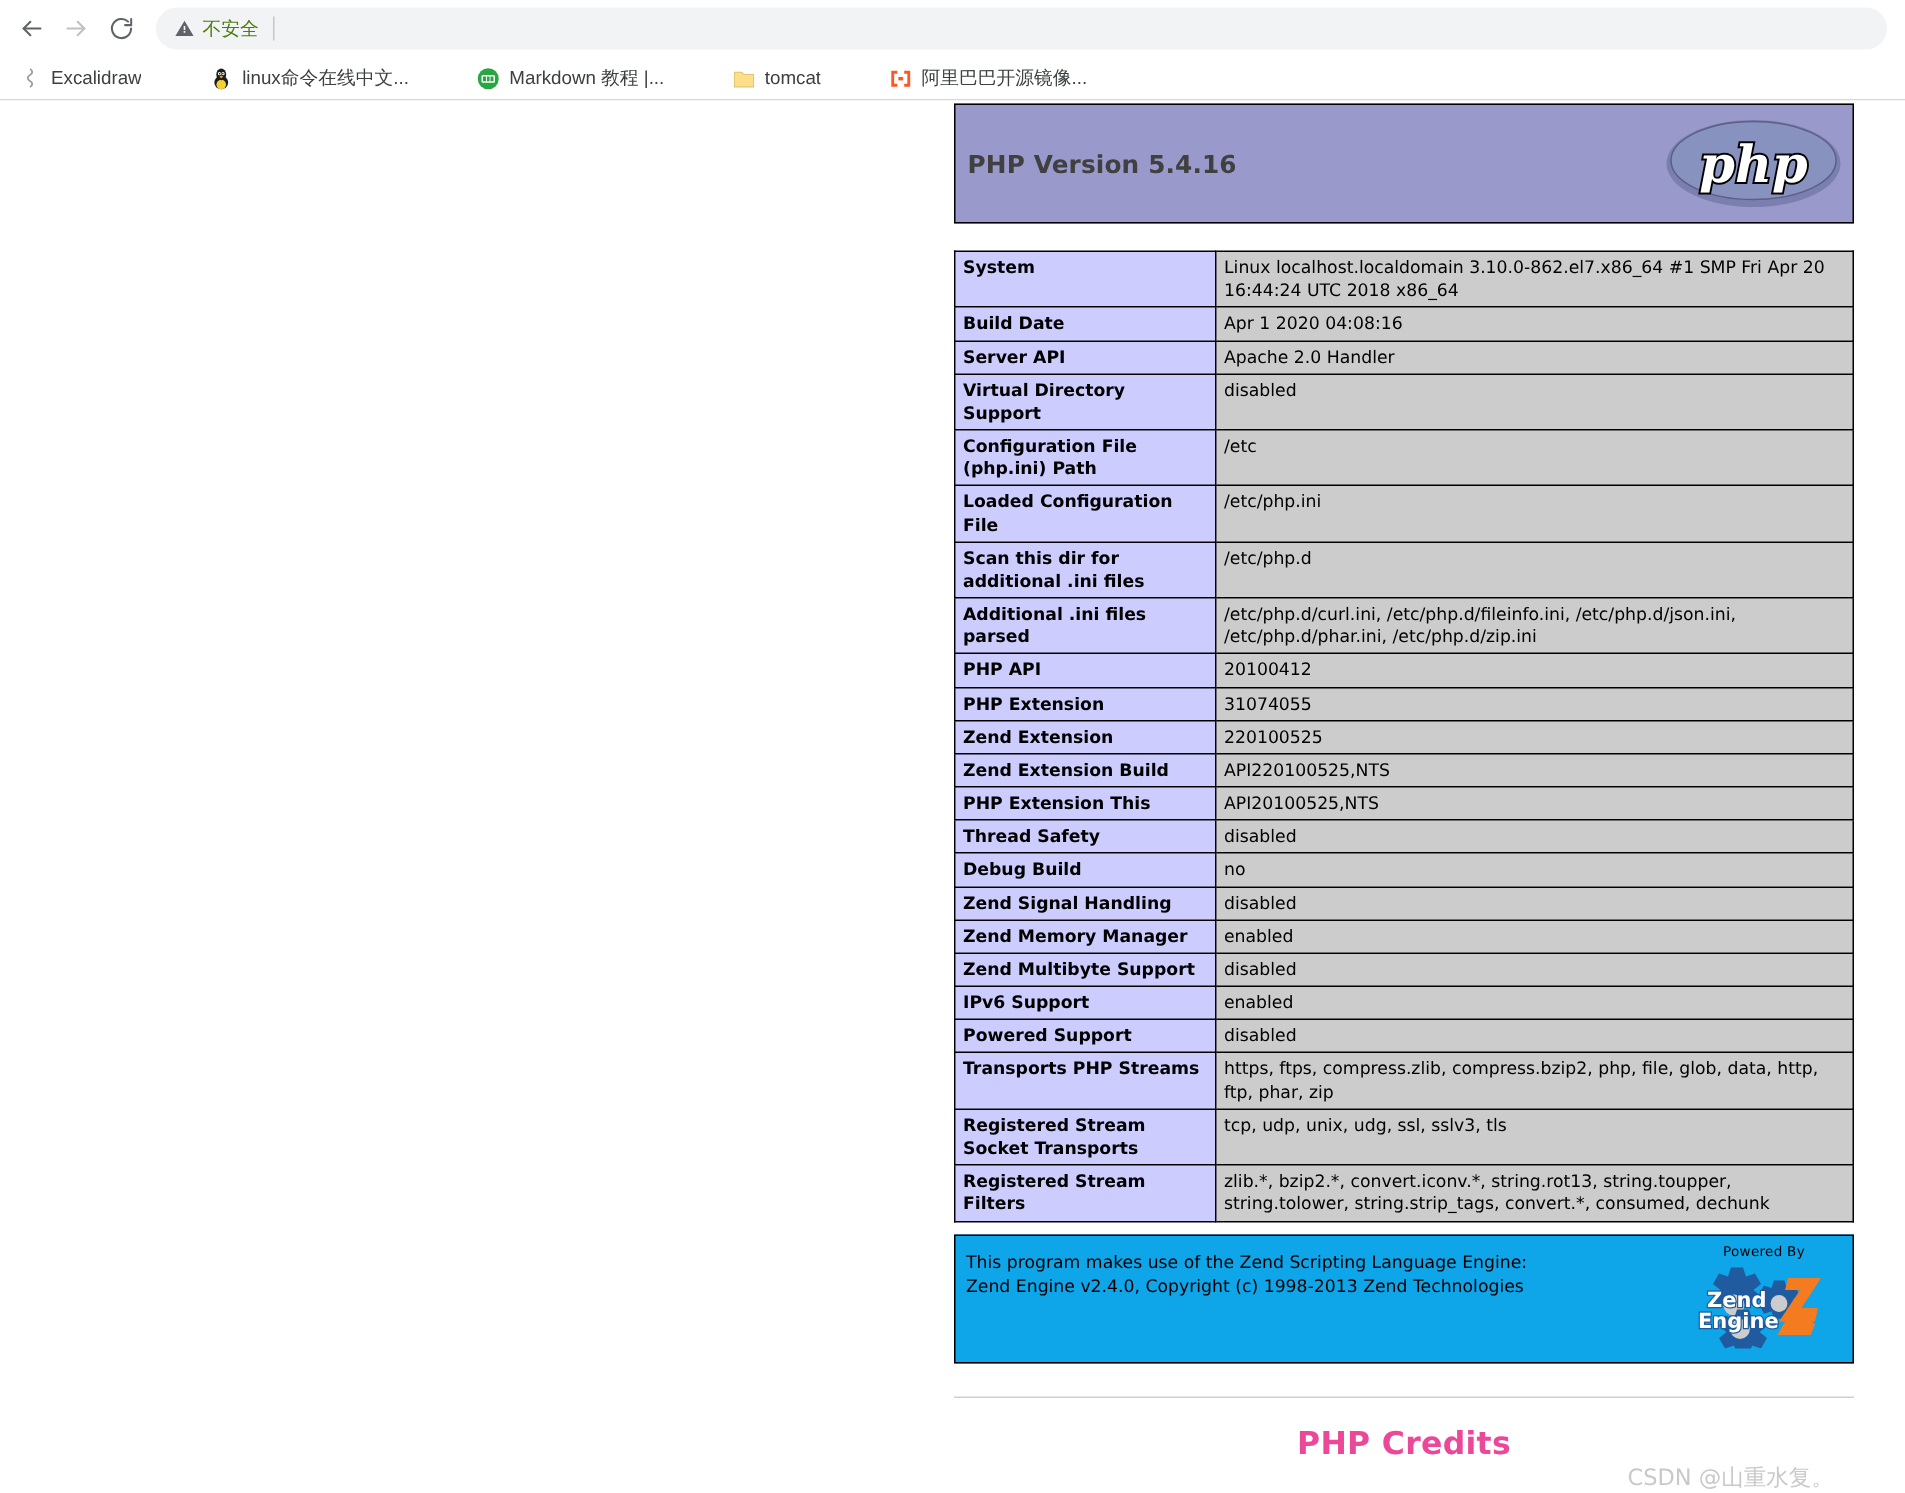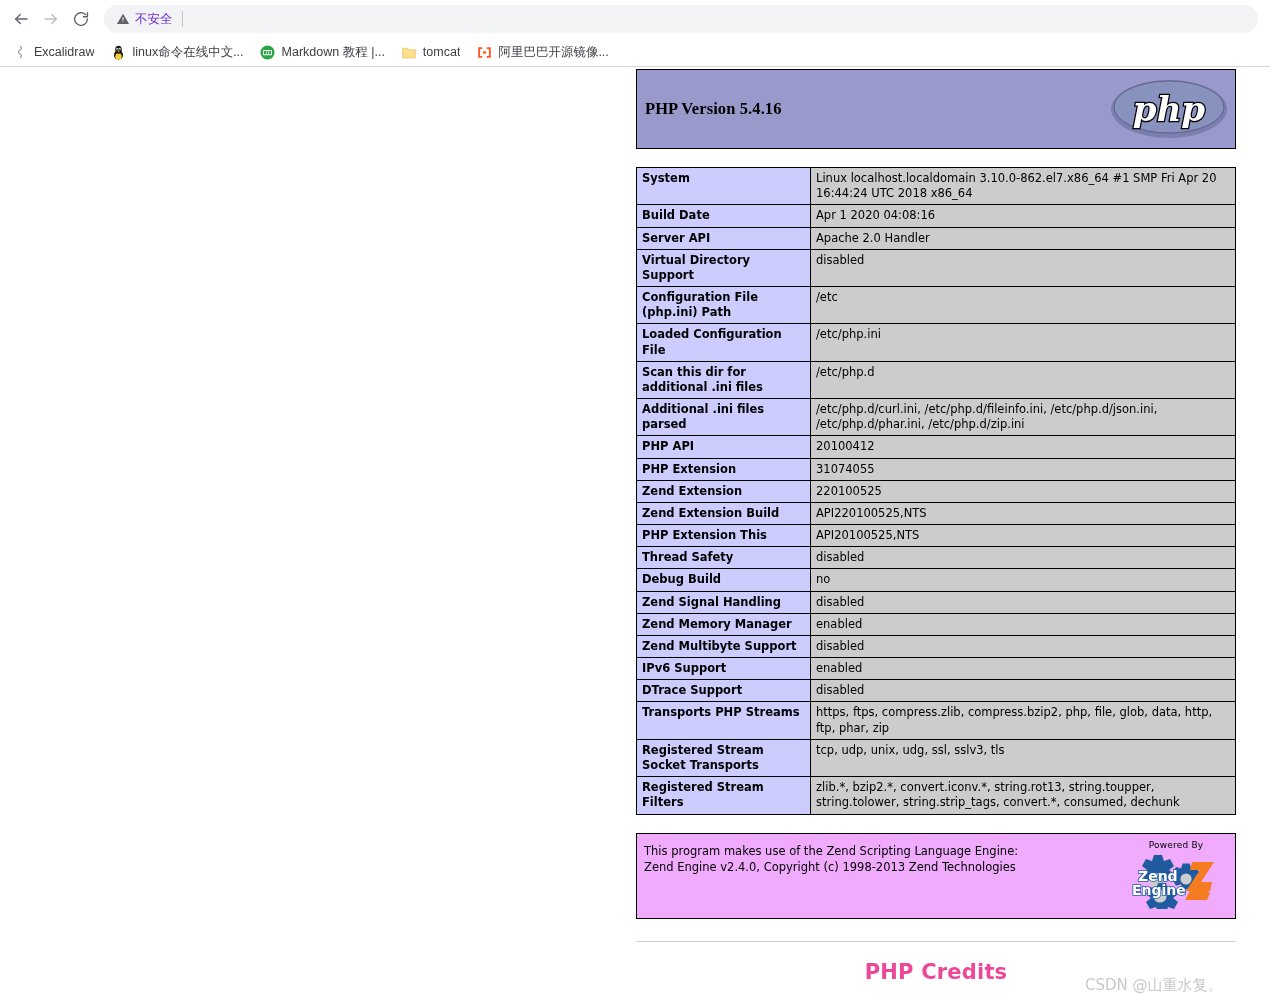--- a/index.html
+++ b/index.html
@@ -56,21 +56,21 @@
     min-width: 0;
   }
   .omnibox .warn-icon {
     flex: 0 0 auto;
     display: flex;
     align-items: center;
     margin-right: 5px;
   }
   .omnibox .security-text {
     font-size: 12.5px;
-    color: #6d28d9;
+    color: #4d7c0f;
     white-space: nowrap;
     flex: 0 0 auto;
   }
   .omnibox .divider {
     width: 1px;
     height: 16px;
     background: #c4c7c5;
     margin: 0 9px;
     flex: 0 0 auto;
   }
@@ -84,20 +84,21 @@
   }
 
   
   .bookmark-bar {
     height: 28px;
     display: flex;
     align-items: center;
     padding: 0 4px;
     box-sizing: border-box;
     background: #ffffff;
+    gap: 29px;
   }
   .bookmark {
     display: flex;
     align-items: center;
     height: 22px;
     padding: 0 8px;
     border-radius: 4px;
     max-width: 155px;
     box-sizing: border-box;
   }
@@ -146,23 +147,22 @@
     box-sizing: border-box;
     display: flex;
     align-items: center;
     justify-content: space-between;
     padding: 0 6px 0 8px;
     margin-top: 2px;
   }
   .php-version-title {
     font-size: 16.5px;
     font-weight: bold;
-    color: #000000;
+    color: #404040;
     letter-spacing: 0.1px;
-    font-family: Liberation Serif, serif;
   }
   .php-logo-wrap { width: 120px; height: 64px; flex: 0 0 auto; }
 
   
   table.info {
     border-collapse: collapse;
     width: 600px;
     margin-top: 18px;
     border: 1px solid #000000;
   }
@@ -180,23 +180,23 @@
     color: #000000;
   }
   td.val {
     background: #cccccc;
     color: #000000;
     word-break: break-word;
   }
 
   
   .zend-box {
-    margin-top: 18px;
+    margin-top: 8px;
     border: 1px solid #000000;
-    background: #f0abfc;
+    background: #0ea5e9;
     display: flex;
     justify-content: space-between;
     align-items: flex-start;
     padding: 6px 6px 6px 7px;
     box-sizing: border-box;
     min-height: 76px;
   }
   .zend-text {
     font-size: 11.5px;
     line-height: 1.42;
@@ -437,21 +437,21 @@
           </tr>
         <tr>
             <td class="lbl">Zend Multibyte Support</td>
             <td class="val">disabled</td>
           </tr>
         <tr>
             <td class="lbl">IPv6 Support</td>
             <td class="val">enabled</td>
           </tr>
         <tr>
-            <td class="lbl">DTrace Support</td>
+            <td class="lbl">Powered Support</td>
             <td class="val">disabled</td>
           </tr>
         <tr>
             <td class="lbl">Transports PHP Streams</td>
             <td class="val">https, ftps, compress.zlib, compress.bzip2, php, file, glob, data, http, ftp, phar, zip</td>
           </tr>
         <tr>
             <td class="lbl">Registered Stream Socket Transports</td>
             <td class="val">tcp, udp, unix, udg, ssl, sslv3, tls</td>
           </tr>

